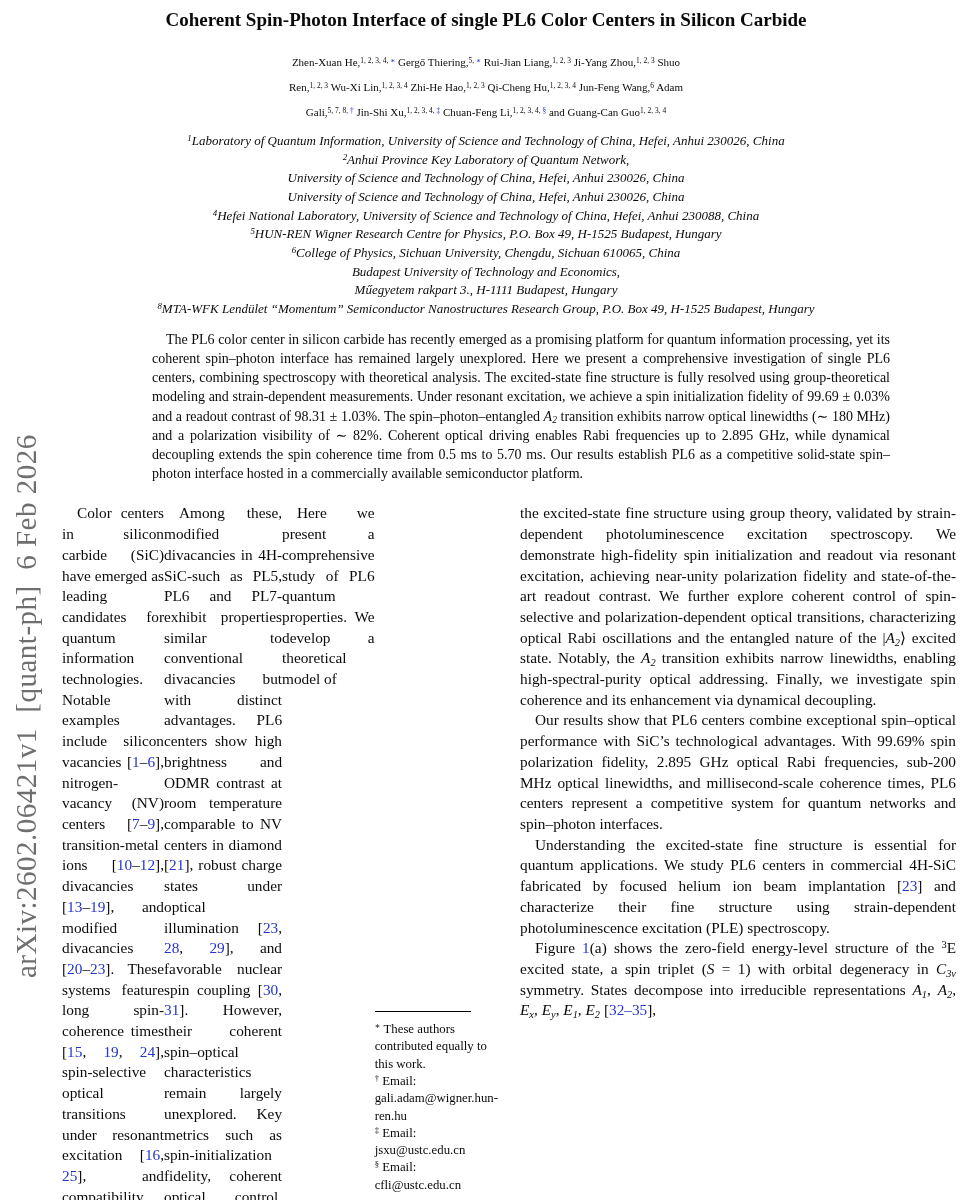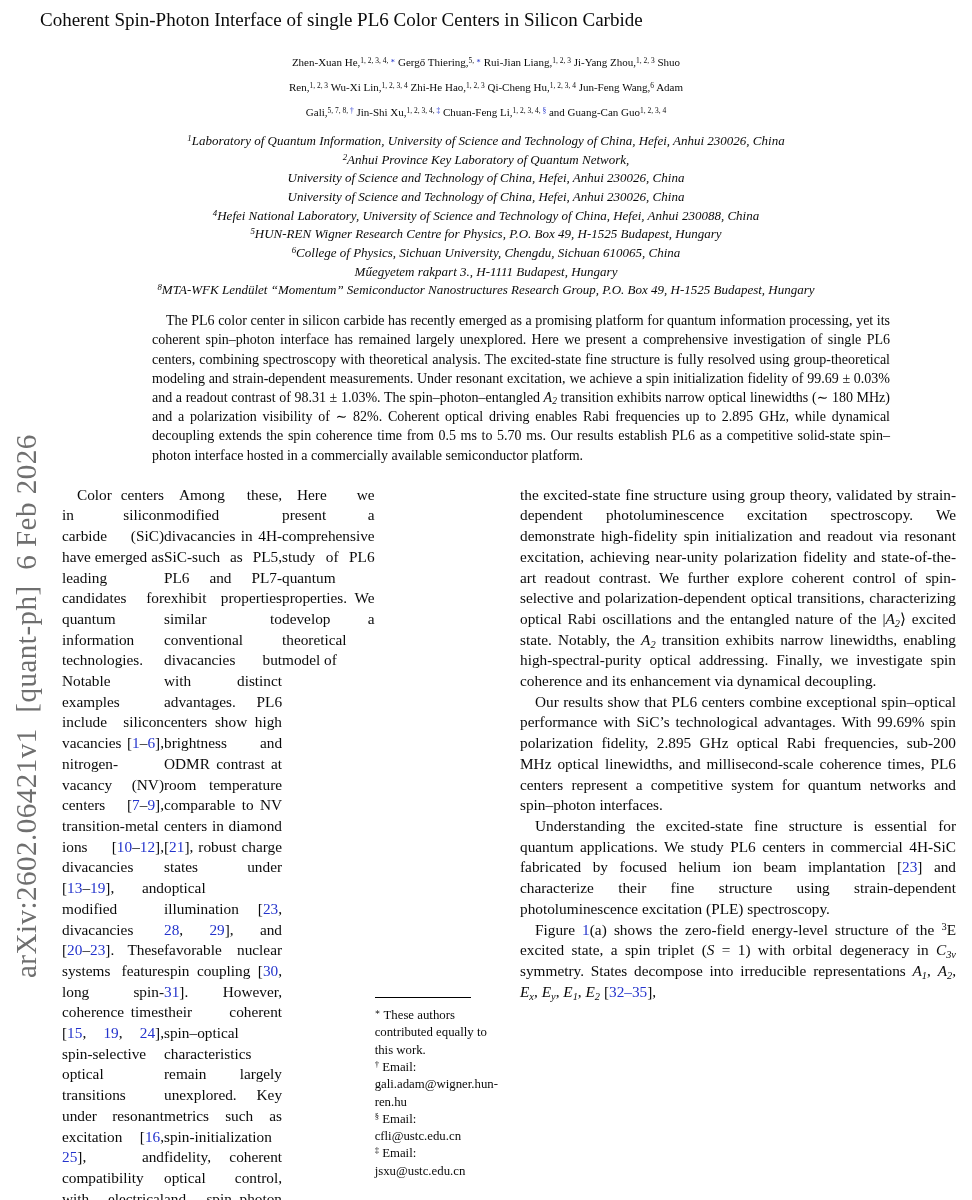--- a/index.html
+++ b/index.html
@@ -18,24 +18,24 @@
     left:10px;top:978px;
     transform:rotate(-90deg);
     transform-origin:0 0;
     font-size:29px;
     letter-spacing:0.5px;
     color:#6f6f6f;
     white-space:pre;
   }
   .title{
     margin:9px 40px 0 40px;
-    text-align:left;
+    text-align:center;
     font-size:19px;
     line-height:1.2;
-    font-weight:normal;
+    font-weight:bold;
   }
   .authors{
     margin-top:18px;
     text-align:center;
     font-size:11px;
     line-height:25px;
   }
   .affiliations{
     margin-top:7px;
     text-align:center;
@@ -63,21 +63,21 @@
   p.body{
     margin:0;
     font-size:15.3px;
     line-height:20.7px;
     text-align:justify;
   }
   p.body{text-indent:15px;}
   p.body.no-indent{text-indent:0;}
   .footnotes{
     margin-top:auto;
-    padding-bottom:20px;
+    padding-bottom:6px;
     font-size:12.8px;
     line-height:17.3px;
   }
   .fn-rule{
     width:96px;
     border:0;border-top:1.6px solid #000;
     margin:0 0 9px 0;
   }
   .fn-line{margin:0;}
   
@@ -104,39 +104,40 @@
   </div>
 
   <div class="affiliations">
     <div><span class="seg-sup">1</span><span class="seg-p">Laboratory of Quantum Information, University of Science and Technology of China, Hefei, Anhui 230026, China</span></div>
     <div><span class="seg-sup">2</span><span class="seg-p">Anhui Province Key Laboratory of Quantum Network,</span></div>
     <div><span class="seg-p">University of Science and Technology of China, Hefei, Anhui 230026, China</span></div>
     <div><span class="seg-p">University of Science and Technology of China, Hefei, Anhui 230026, China</span></div>
     <div><span class="seg-sup">4</span><span class="seg-p">Hefei National Laboratory, University of Science and Technology of China, Hefei, Anhui 230088, China</span></div>
     <div><span class="seg-sup">5</span><span class="seg-p">HUN-REN Wigner Research Centre for Physics, P.O. Box 49, H-1525 Budapest, Hungary</span></div>
     <div><span class="seg-sup">6</span><span class="seg-p">College of Physics, Sichuan University, Chengdu, Sichuan 610065, China</span></div>
+    <div><span class="seg-p">Budapest University of Technology and Economics,</span></div>
     <div><span class="seg-p">Műegyetem rakpart 3., H-1111 Budapest, Hungary</span></div>
     <div><span class="seg-sup">8</span><span class="seg-p">MTA-WFK Lendület “Momentum” Semiconductor Nanostructures Research Group, P.O. Box 49, H-1525 Budapest, Hungary</span></div>
   </div>
 
   <div class="abstract">
     <p><span class="seg-p">The PL6 color center in silicon carbide has recently emerged as a promising platform for quantum information processing, yet its coherent spin–photon interface has remained largely unexplored. Here we present a comprehensive investigation of single PL6 centers, combining spectroscopy with theoretical analysis. The excited-state fine structure is fully resolved using group-theoretical modeling and strain-dependent measurements. Under resonant excitation, we achieve a spin initialization fidelity of 99.69 ± 0.03% and a readout contrast of 98.31 ± 1.03%. The spin–photon–entangled </span><span class="seg-m">A</span><span class="seg-sub">2</span><span class="seg-p"> transition exhibits narrow optical linewidths (∼ 180 MHz) and a polarization visibility of ∼ 82%. Coherent optical driving enables Rabi frequencies up to 2.895 GHz, while dynamical decoupling extends the spin coherence time from 0.5 ms to 5.70 ms. Our results establish PL6 as a competitive solid-state spin–photon interface hosted in a commercially available semiconductor platform.</span></p>
   </div>
 
   <div class="columns">
     <div class="col col-left">
       <p class="body"><span class="seg-p">Color centers in silicon carbide (SiC) have emerged as leading candidates for quantum information technologies. Notable examples include silicon vacancies [</span><span class="seg-l">1</span><span class="seg-p">–</span><span class="seg-l">6</span><span class="seg-p">], nitrogen-vacancy (NV) centers [</span><span class="seg-l">7</span><span class="seg-p">–</span><span class="seg-l">9</span><span class="seg-p">], transition-metal ions [</span><span class="seg-l">10</span><span class="seg-p">–</span><span class="seg-l">12</span><span class="seg-p">], divacancies [</span><span class="seg-l">13</span><span class="seg-p">–</span><span class="seg-l">19</span><span class="seg-p">], and modified divacancies [</span><span class="seg-l">20</span><span class="seg-p">–</span><span class="seg-l">23</span><span class="seg-p">]. These systems feature long spin-coherence times [</span><span class="seg-l">15</span><span class="seg-p">, </span><span class="seg-l">19</span><span class="seg-p">, </span><span class="seg-l">24</span><span class="seg-p">], spin-selective optical transitions under resonant excitation [</span><span class="seg-l">16</span><span class="seg-p">, </span><span class="seg-l">25</span><span class="seg-p">], and compatibility with electrical device integration [</span><span class="seg-l">17</span><span class="seg-p">, </span><span class="seg-l">18</span><span class="seg-p">, </span><span class="seg-l">26</span><span class="seg-p">, </span><span class="seg-l">27</span><span class="seg-p">], making them ideal for spin–photon interfaces.</span></p>
       <p class="body"><span class="seg-p">Among these, modified divacancies in 4H-SiC-such as PL5, PL6 and PL7-exhibit properties similar to conventional divacancies but with distinct advantages. PL6 centers show high brightness and ODMR contrast at room temperature comparable to NV centers in diamond [</span><span class="seg-l">21</span><span class="seg-p">], robust charge states under optical illumination [</span><span class="seg-l">23</span><span class="seg-p">, </span><span class="seg-l">28</span><span class="seg-p">, </span><span class="seg-l">29</span><span class="seg-p">], and favorable nuclear spin coupling [</span><span class="seg-l">30</span><span class="seg-p">, </span><span class="seg-l">31</span><span class="seg-p">]. However, their coherent spin–optical characteristics remain largely unexplored. Key metrics such as spin-initialization fidelity, coherent optical control, and spin–photon entanglement potential have not been systematically investigated.</span></p>
       <p class="body"><span class="seg-p">Here we present a comprehensive study of PL6 quantum properties.  We develop a theoretical model of</span></p>
       <div class="footnotes">
         <hr class="fn-rule">
         <p class="fn-line"><span class="seg-sup">∗</span><span class="seg-p"> These authors contributed equally to this work.</span></p>
         <p class="fn-line"><span class="seg-sup">†</span><span class="seg-p"> Email: gali.adam@wigner.hun-ren.hu</span></p>
+        <p class="fn-line"><span class="seg-sup">‡</span><span class="seg-p"> Email: jsxu@ustc.edu.cn</span></p>
         <p class="fn-line"><span class="seg-sup">§</span><span class="seg-p"> Email: cfli@ustc.edu.cn</span></p>
-        <p class="fn-line"><span class="seg-sup">‡</span><span class="seg-p"> Email: jsxu@ustc.edu.cn</span></p>
       </div>
     </div>
     <div class="col col-right">
       <p class="body no-indent"><span class="seg-p">the excited-state fine structure using group theory, validated by strain-dependent photoluminescence excitation spectroscopy. We demonstrate high-fidelity spin initialization and readout via resonant excitation, achieving near-unity polarization fidelity and state-of-the-art readout contrast. We further explore coherent control of spin-selective and polarization-dependent optical transitions, characterizing optical Rabi oscillations and the entangled nature of the |</span><span class="seg-m">A</span><span class="seg-sub">2</span><span class="seg-p">⟩ excited state. Notably, the </span><span class="seg-m">A</span><span class="seg-sub">2</span><span class="seg-p"> transition exhibits narrow linewidths, enabling high-spectral-purity optical addressing. Finally, we investigate spin coherence and its enhancement via dynamical decoupling.</span></p>
       <p class="body"><span class="seg-p">Our results show that PL6 centers combine exceptional spin–optical performance with SiC’s technological advantages. With 99.69% spin polarization fidelity, 2.895 GHz optical Rabi frequencies, sub-200 MHz optical linewidths, and millisecond-scale coherence times, PL6 centers represent a competitive system for quantum networks and spin–photon interfaces.</span></p>
       <p class="body"><span class="seg-p">Understanding the excited-state fine structure is essential for quantum applications.  We study PL6 centers in commercial 4H-SiC fabricated by focused helium ion beam implantation [</span><span class="seg-l">23</span><span class="seg-p">] and characterize their fine structure using strain-dependent photoluminescence excitation (PLE) spectroscopy.</span></p>
       <p class="body"><span class="seg-p">Figure </span><span class="seg-l">1</span><span class="seg-p">(a) shows the zero-field energy-level structure of the </span><span class="seg-sup">3</span><span class="seg-p">E excited state, a spin triplet (</span><span class="seg-m">S</span><span class="seg-p"> = 1) with orbital degeneracy in </span><span class="seg-m">C</span><span class="seg-sub">3v</span><span class="seg-p"> symmetry. States decompose into irreducible representations </span><span class="seg-m">A</span><span class="seg-sub">1</span><span class="seg-p">, </span><span class="seg-m">A</span><span class="seg-sub">2</span><span class="seg-p">, </span><span class="seg-m">E</span><span class="seg-sub">x</span><span class="seg-p">, </span><span class="seg-m">E</span><span class="seg-sub">y</span><span class="seg-p">, </span><span class="seg-m">E</span><span class="seg-sub">1</span><span class="seg-p">, </span><span class="seg-m">E</span><span class="seg-sub">2</span><span class="seg-p"> [</span><span class="seg-l">32–35</span><span class="seg-p">],</span></p>
     </div>
   </div>
 

